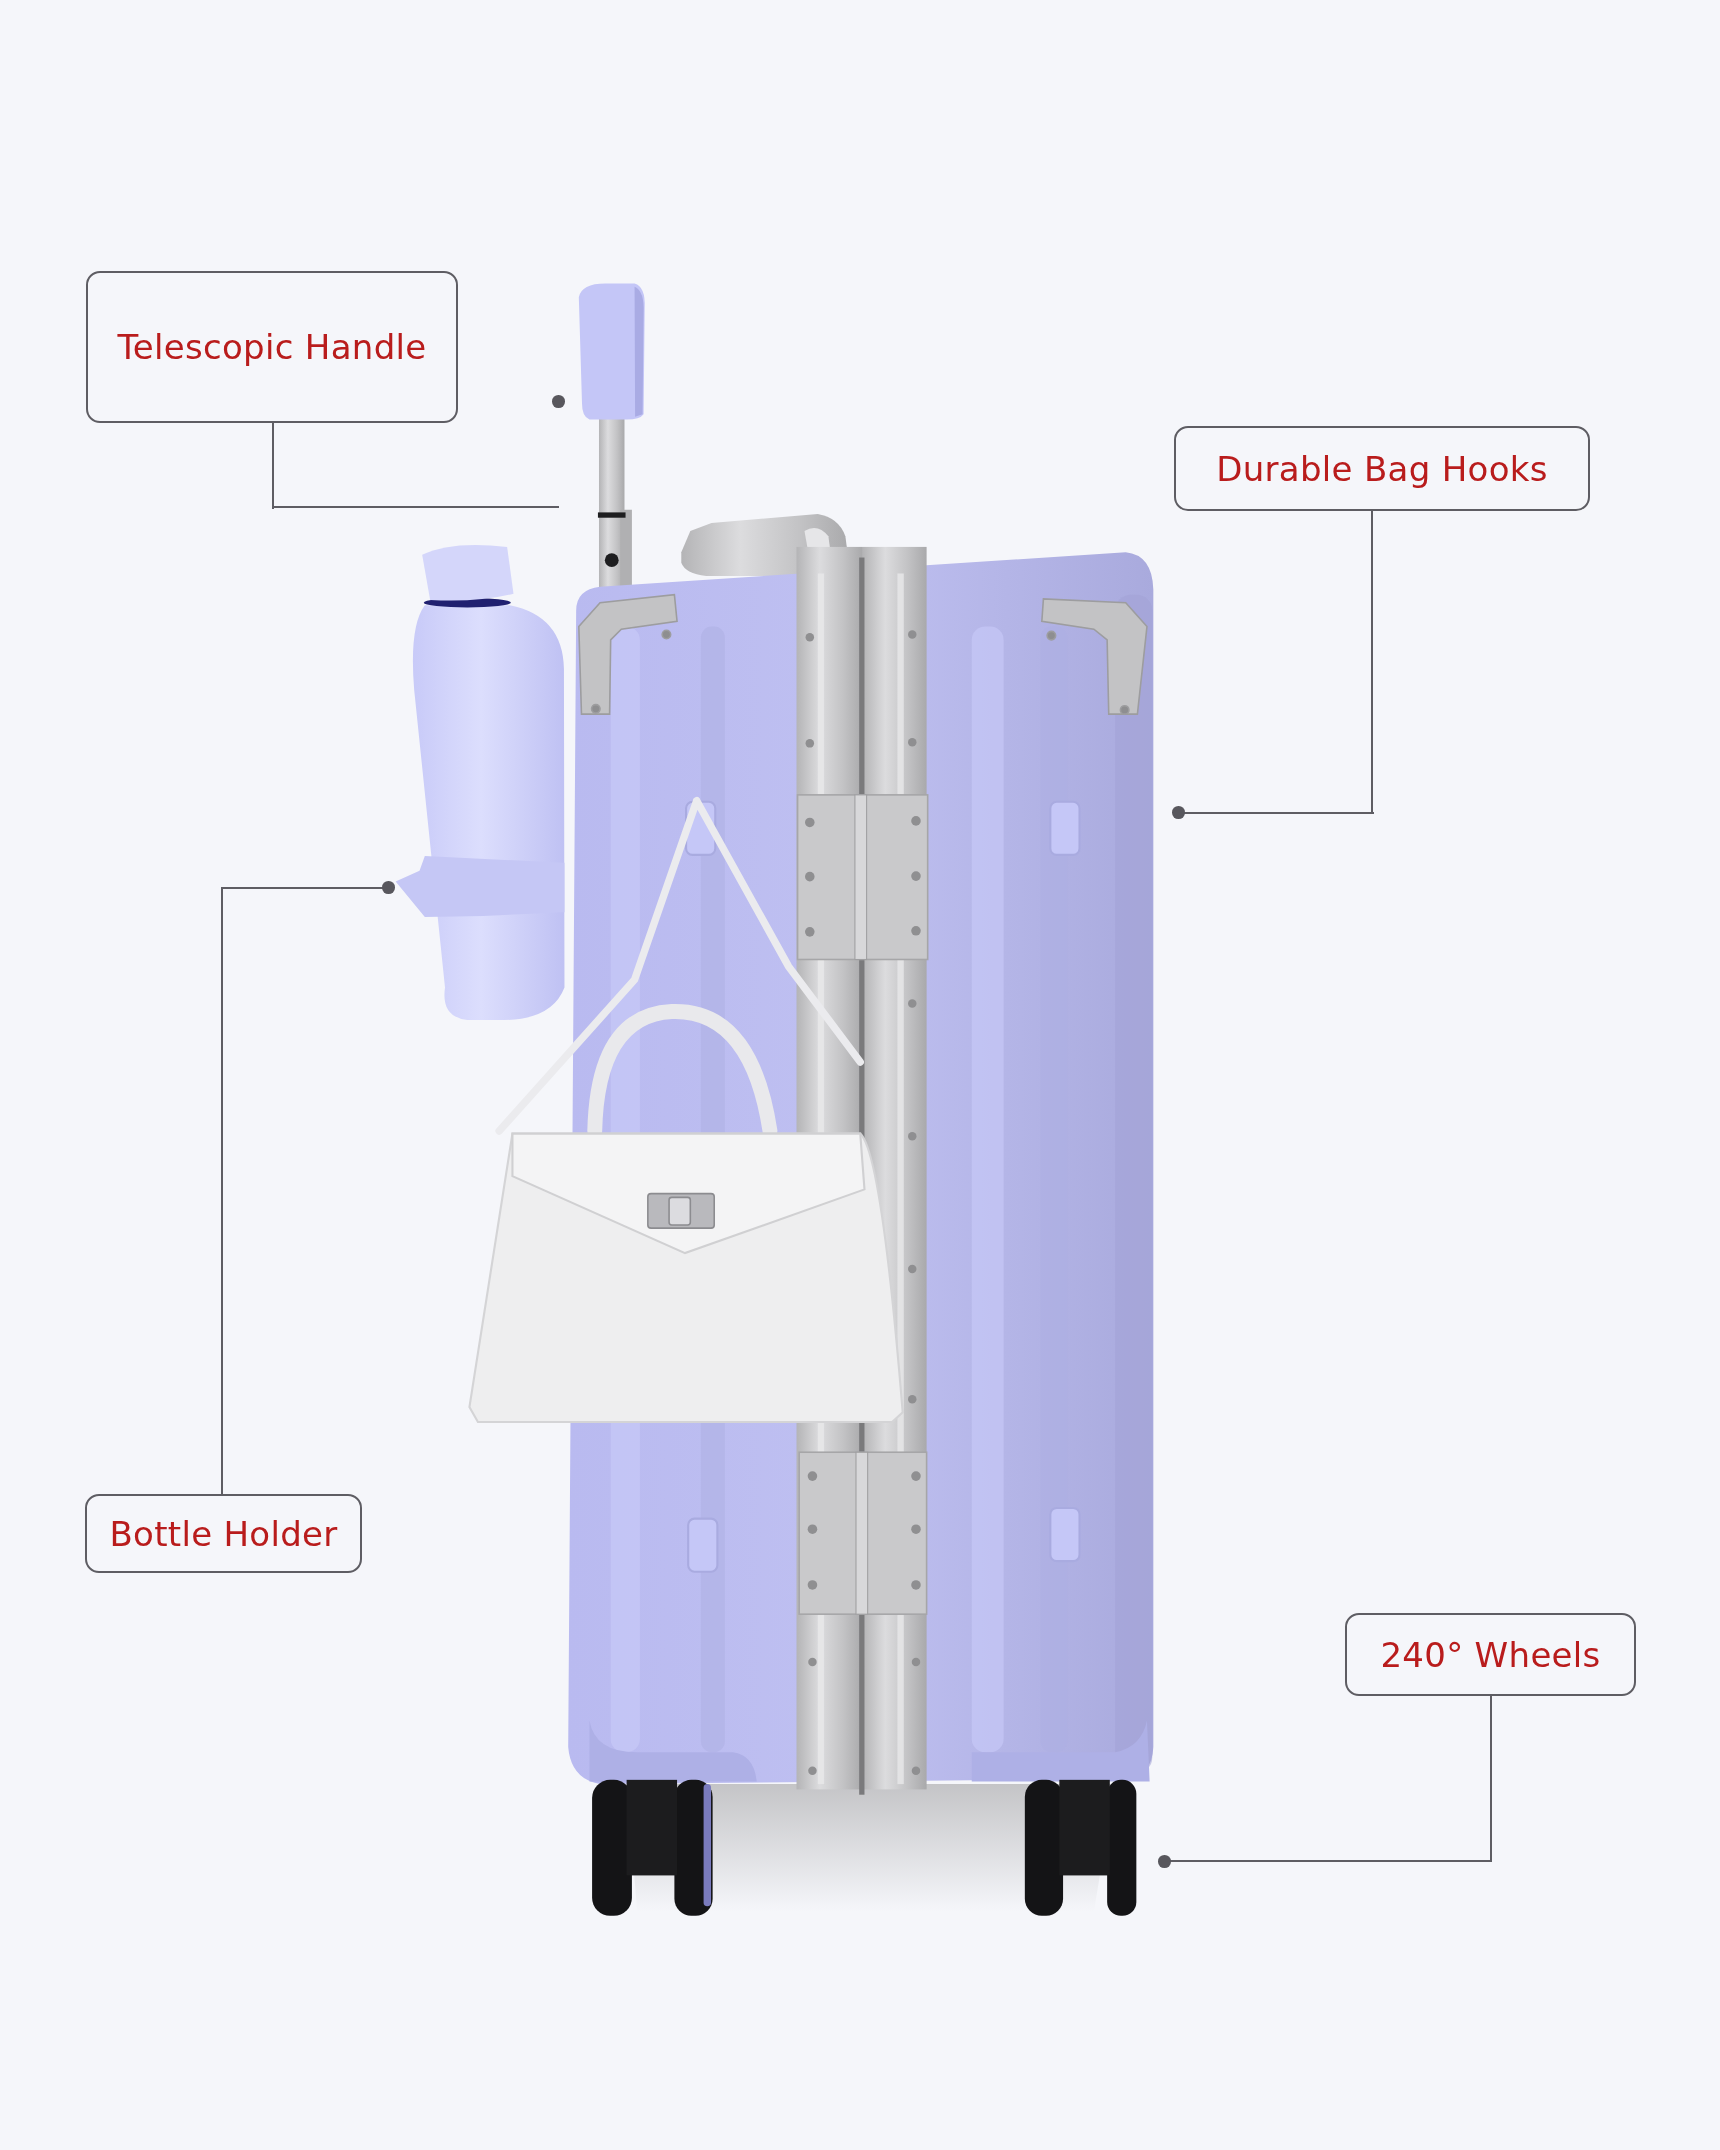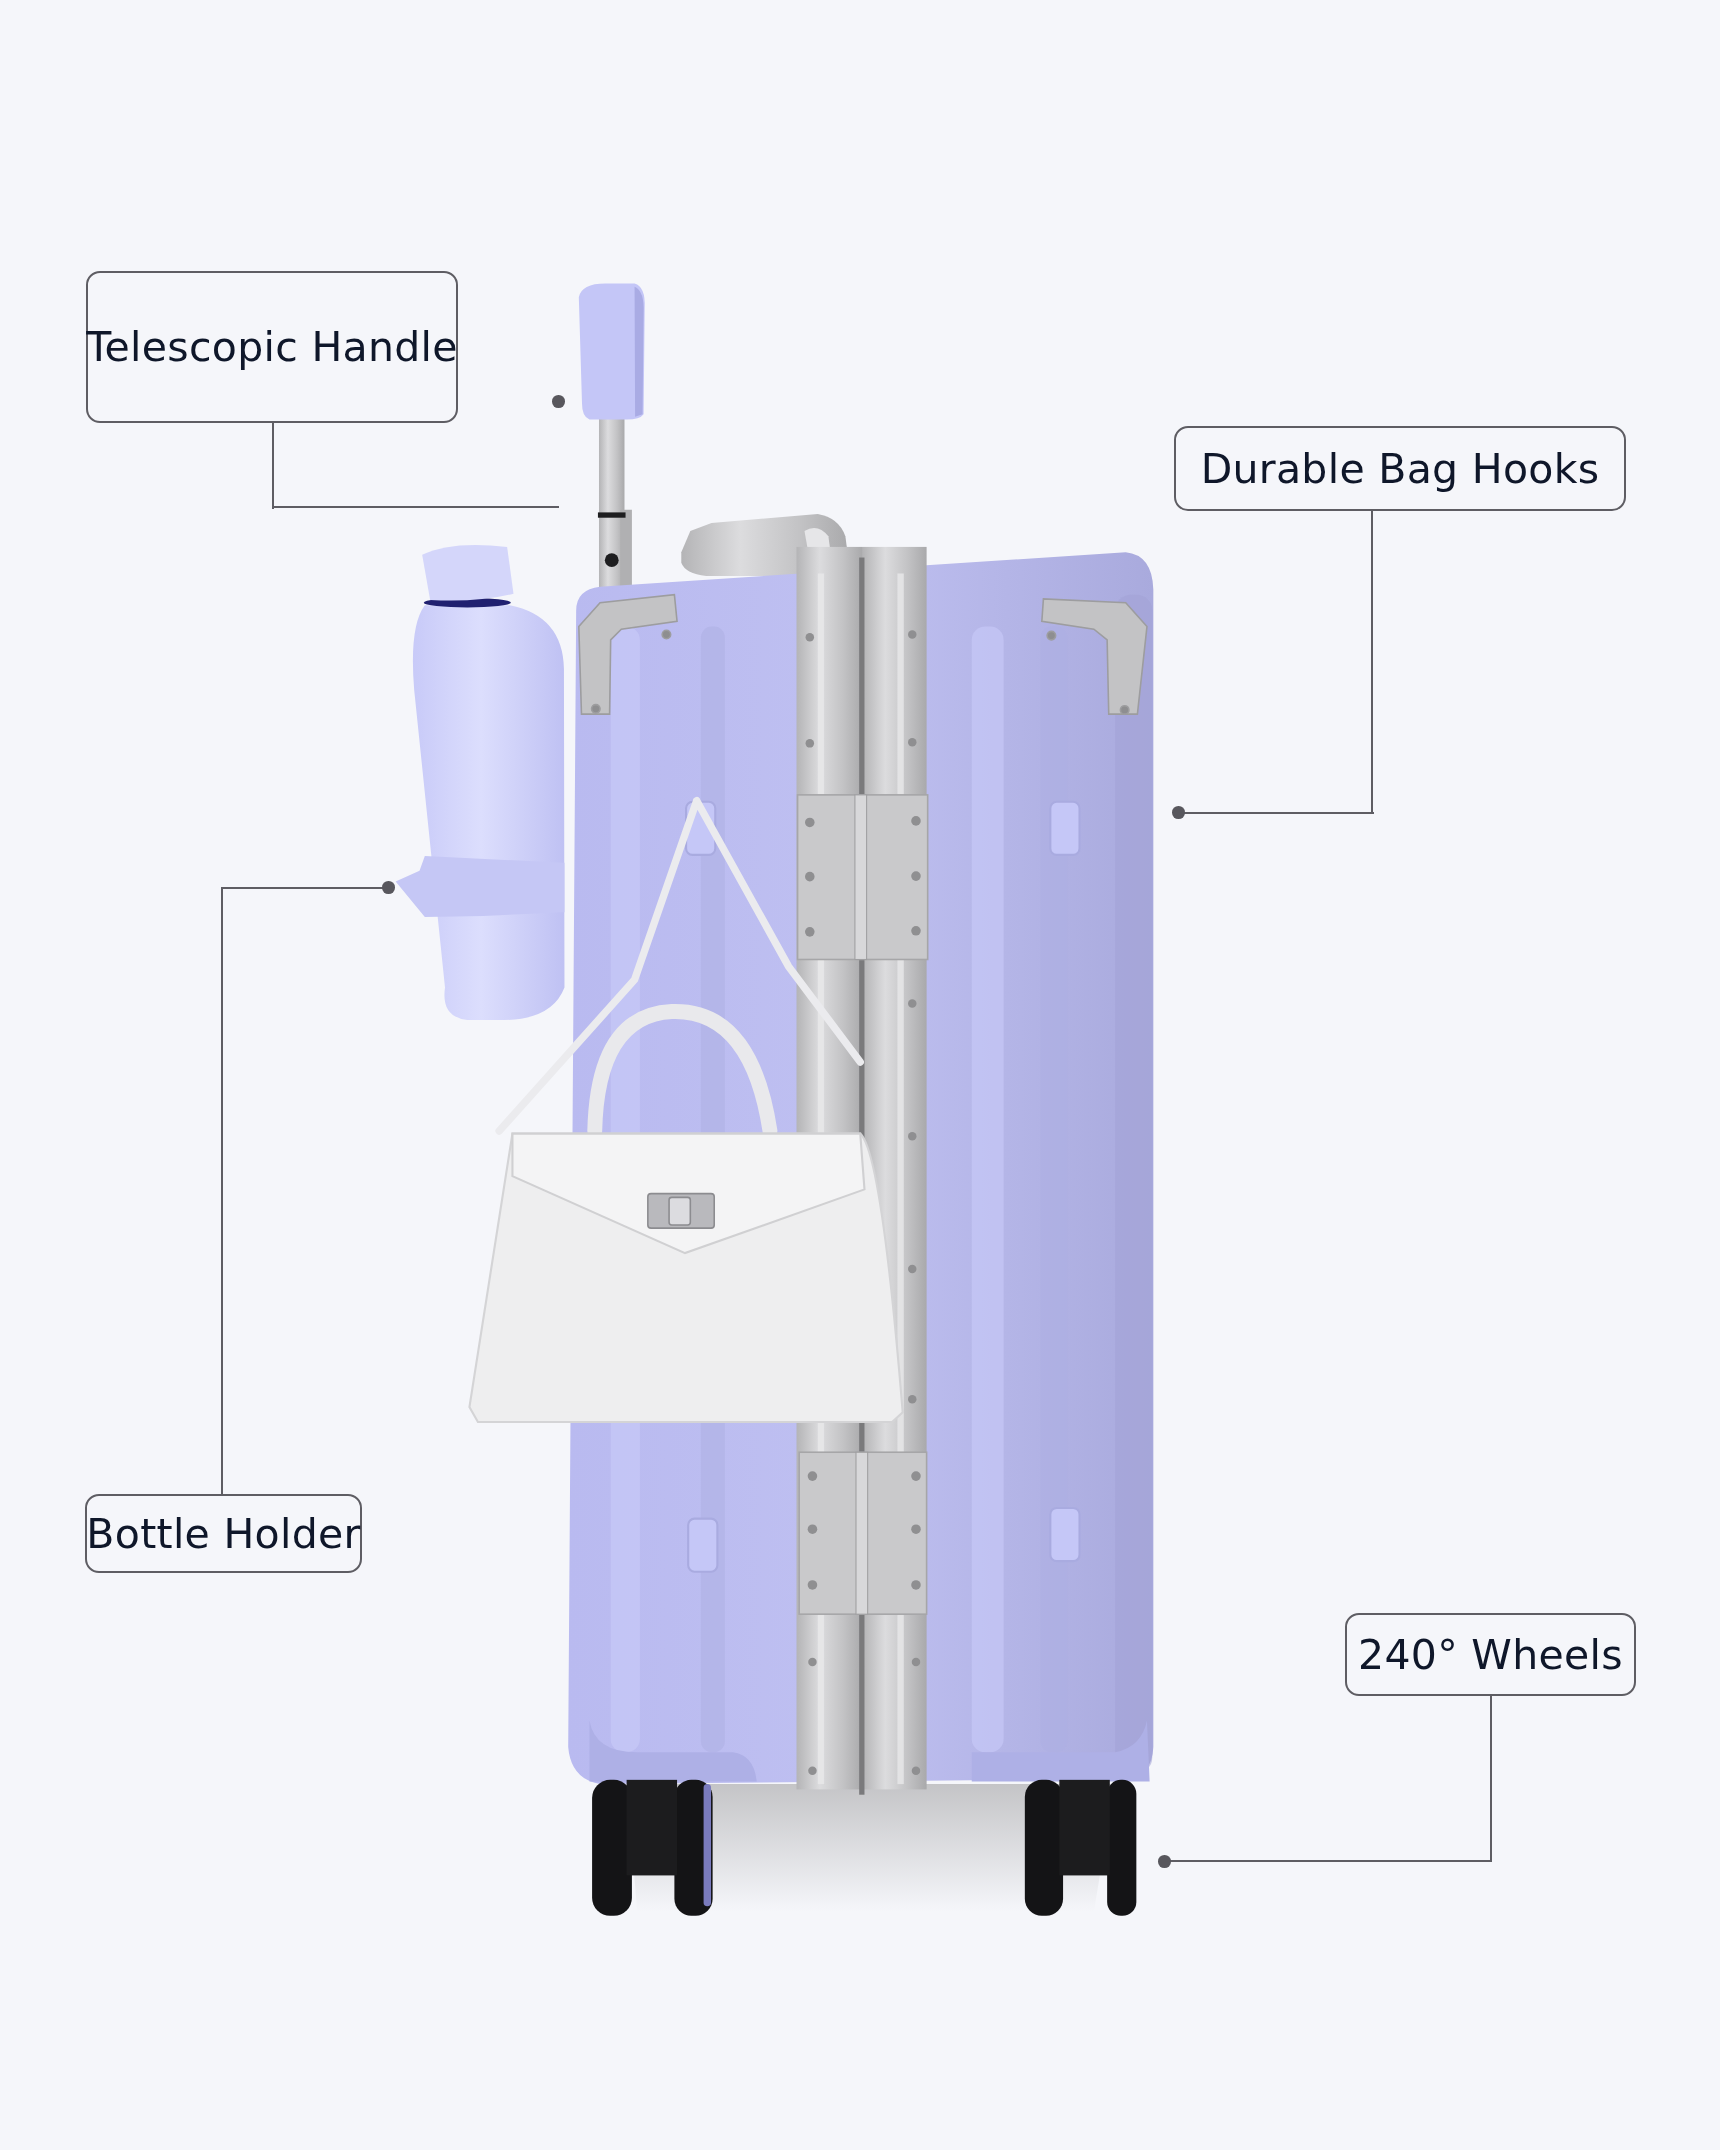--- a/index.html
+++ b/index.html
@@ -2,21 +2,21 @@
 <html style="font-size:8.5px"><head>
 <meta charset="utf-8">
 <style>
   html, body { margin:0; padding:0; }
   body { width:1721px; height:2151px; background:#f5f6fa; position:relative; overflow:hidden; font-family:"DejaVu Sans", sans-serif; }
   .stage { position:absolute; left:0; top:0; width:1721px; height:2151px; }
   .label-box {
     position:absolute; box-sizing:border-box;
     border:2.1px solid #5e5d63; border-radius:14px; background:#f5f6fa;
     display:flex; align-items:center; justify-content:center;
-    color:#0f172a; font-size:41px; letter-spacing:0.3px; white-space:nowrap;
+    color:#b91c1c; font-size:34px; letter-spacing:0.3px; white-space:nowrap;
   }
   .line { position:absolute; background:#5e5d63; }
   .dot { position:absolute; width:12.7px; height:12.7px; border-radius:50%; background:#58575d; }
   svg.product { position:absolute; left:0; top:0; }
 </style>
 </head>
 <body>
 
 <div class="stage">
 
@@ -154,21 +154,21 @@
     </g>
   </svg>
 
   <div class="label-box" style="left:86px; top:271px; width:372px; height:152px;">
     <span>Telescopic Handle</span>
   </div>
   <div class="line" style="left:272px; top:422px; width:2.1px; height:87px;"></div>
   <div class="line" style="left:272px; top:506px; width:287px; height:2.1px;"></div>
   <div class="dot" style="left:552px; top:395px;"></div>
 
-  <div class="label-box" style="left:1174px; top:426px; width:452px; height:85px;">
+  <div class="label-box" style="left:1174px; top:426px; width:416px; height:85px;">
     <span>Durable Bag Hooks</span>
   </div>
   <div class="line" style="left:1371px; top:510px; width:2.1px; height:304px;"></div>
   <div class="line" style="left:1179px; top:812px; width:195px; height:2.1px;"></div>
   <div class="dot" style="left:1172px; top:806px;"></div>
 
   <div class="line" style="left:222px; top:887px; width:166px; height:2.1px;"></div>
   <div class="line" style="left:221px; top:887px; width:2.1px; height:608px;"></div>
   <div class="dot" style="left:382px; top:881px;"></div>
   <div class="label-box" style="left:85px; top:1494px; width:277px; height:79px;">

